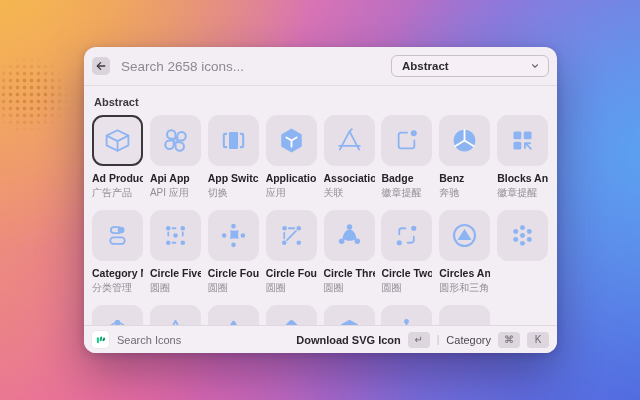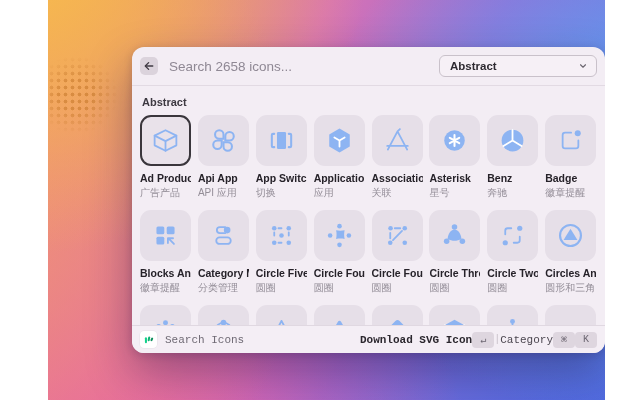--- a/index.html
+++ b/index.html
@@ -1,26 +1,25 @@
 <!DOCTYPE html>
 <html><head>
 <meta charset="utf-8">
 <style>
   html,body{margin:0;padding:0;}
   body{width:640px;height:400px;overflow:hidden;font-family:"Liberation Sans",sans-serif;}
-  #stage{position:relative;width:557px;height:400px;overflow:hidden;
+  #stage{position:relative;width:640px;height:400px;overflow:hidden;
     background-color:#8a6fd6;
     background-image:
       radial-gradient(620px 520px at -4% -8%, #f7bb4e 0%, rgba(247,187,78,0) 55%),
       radial-gradient(560px 640px at -12% 52%, #ef8f7c 0%, rgba(239,143,124,0) 58%),
       radial-gradient(640px 520px at 6% 112%, #e75fa7 0%, rgba(231,95,167,0) 60%),
       radial-gradient(500px 430px at 104% 38%, #5ba4f2 0%, rgba(91,164,242,0) 62%),
       radial-gradient(640px 560px at 112% 96%, #4f63dd 0%, rgba(79,99,221,0) 66%),
       linear-gradient(115deg, #eb9a4e 0%, #d873b4 38%, #9a6ad4 62%, #5b7fe8 100%);
-    margin-left: 48px;
   }
   .halftone{position:absolute;left:-14px;top:56px;width:84px;height:78px;
     background-image:radial-gradient(circle,rgba(196,118,40,.55) 1.6px,rgba(196,118,40,0) 2.2px);
     background-size:7px 7px;
     -webkit-mask-image:radial-gradient(closest-side,#000 40%,transparent 100%);
     mask-image:radial-gradient(closest-side,#000 40%,transparent 100%);}
   
   .window{position:absolute;left:84px;top:47px;width:473px;height:306px;border-radius:12px;
     background:#f3edf4;box-shadow:0 20px 45px rgba(35,18,60,.38),0 2px 8px rgba(35,18,60,.18);
     display:flex;flex-direction:column;overflow:hidden;}
@@ -43,25 +42,25 @@
   .cell{width:51px;}
   .tile{width:51px;height:51px;border-radius:11px;background:#e6dfe8;display:flex;
     align-items:center;justify-content:center;box-sizing:border-box;cursor:pointer;}
   .tile.selected{border:2px solid #3a363c;background:#e9e2ea;}
   .iconwrap{display:flex;align-items:center;justify-content:center;}
   .lbl{margin-top:6px;font-size:10.5px;font-weight:bold;color:#262229;white-space:nowrap;
     overflow:hidden;max-width:57px;}
   .sub{margin-top:2px;font-size:10px;color:#938d97;white-space:nowrap;overflow:hidden;max-width:57px;}
   
   .footer{flex:0 0 27px;height:27px;border-top:1px solid #e0d8e1;background:#f4eef5;
-    display:flex;align-items:center;padding:0 8px;gap:8px;font-family:Liberation Mono, monospace;}
+    display:flex;align-items:center;padding:0 8px;gap:8px;}
   .logo{width:17px;height:17px;border-radius:4px;background:#ffffff;display:flex;
     align-items:center;justify-content:center;box-shadow:0 0 0 .5px rgba(0,0,0,.06);}
   .appname{font-size:11px;color:#6f6a74;flex:1;}
-  .footact{display:flex;align-items:center;gap:0;}
+  .footact{display:flex;align-items:center;gap:7px;}
   .primlabel{font-size:11px;font-weight:bold;color:#2b272e;cursor:pointer;}
   .key{min-width:16px;height:16px;padding:0 3px;border-radius:4px;background:#ded6df;
     color:#6b6570;font-size:10px;display:flex;align-items:center;justify-content:center;}
   .sep{color:#c7bfc8;font-size:10px;}
   .actlabel{font-size:11px;color:#4c4750;cursor:pointer;}
 </style>
 </head>
 <body>
 
 <div id="stage">
@@ -163,55 +162,41 @@
                 </svg>
               </span>
             </div>
             <div class="lbl">Association</div>
             <div class="sub">关联</div>
           </div>
           <div class="cell">
             <div class="tile">
               <span class="iconwrap">
                 <svg width="29" height="29" viewBox="0 0 48 48">
-                  <circle cx="24" cy="24" r="17" fill="#8db4f2"></circle>
-                  <g stroke="#fff" stroke-width="3.4" stroke-linecap="round">
-                    <path d="M24 15v18M16.2 19.5l15.6 9M31.8 19.5l-15.6 9"></path>
-                  </g>
-                </svg>
-              </span>
-            </div>
-            <div class="lbl">Asterisk</div>
-            <div class="sub">星号</div>
+                  <path d="M37 24v9a4 4 0 0 1-4 4H15a4 4 0 0 1-4-4V15a4 4 0 0 1 4-4h10" fill="none" stroke="#8db4f2" stroke-width="3" stroke-linecap="round"></path>
+                  <circle cx="36" cy="12" r="5" fill="#8db4f2"></circle>
+                </svg>
+              </span>
+            </div>
+            <div class="lbl">Badge</div>
+            <div class="sub">徽章提醒</div>
           </div>
           <div class="cell">
             <div class="tile">
               <span class="iconwrap">
                 <svg width="29" height="29" viewBox="0 0 48 48">
                   <circle cx="24" cy="24" r="18" fill="#8db4f2"></circle>
                   <g stroke="#fff" stroke-width="3" stroke-linecap="round">
                     <path d="M24 24V6.5M24 24 9 33M24 24l15 9"></path>
                   </g>
                 </svg>
               </span>
             </div>
             <div class="lbl">Benz</div>
             <div class="sub">奔驰</div>
-          </div>
-          <div class="cell">
-            <div class="tile">
-              <span class="iconwrap">
-                <svg width="29" height="29" viewBox="0 0 48 48">
-                  <path d="M37 24v9a4 4 0 0 1-4 4H15a4 4 0 0 1-4-4V15a4 4 0 0 1 4-4h10" fill="none" stroke="#8db4f2" stroke-width="3" stroke-linecap="round"></path>
-                  <circle cx="36" cy="12" r="5" fill="#8db4f2"></circle>
-                </svg>
-              </span>
-            </div>
-            <div class="lbl">Badge</div>
-            <div class="sub">徽章提醒</div>
           </div>
           <div class="cell">
             <div class="tile">
               <span class="iconwrap">
                 <svg width="29" height="29" viewBox="0 0 48 48">
                   <g fill="#8db4f2">
                     <rect x="9" y="9" width="13" height="13" rx="2.5"></rect>
                     <rect x="26" y="9" width="13" height="13" rx="2.5"></rect>
                     <rect x="9" y="26" width="13" height="13" rx="2.5"></rect>
                   </g>

